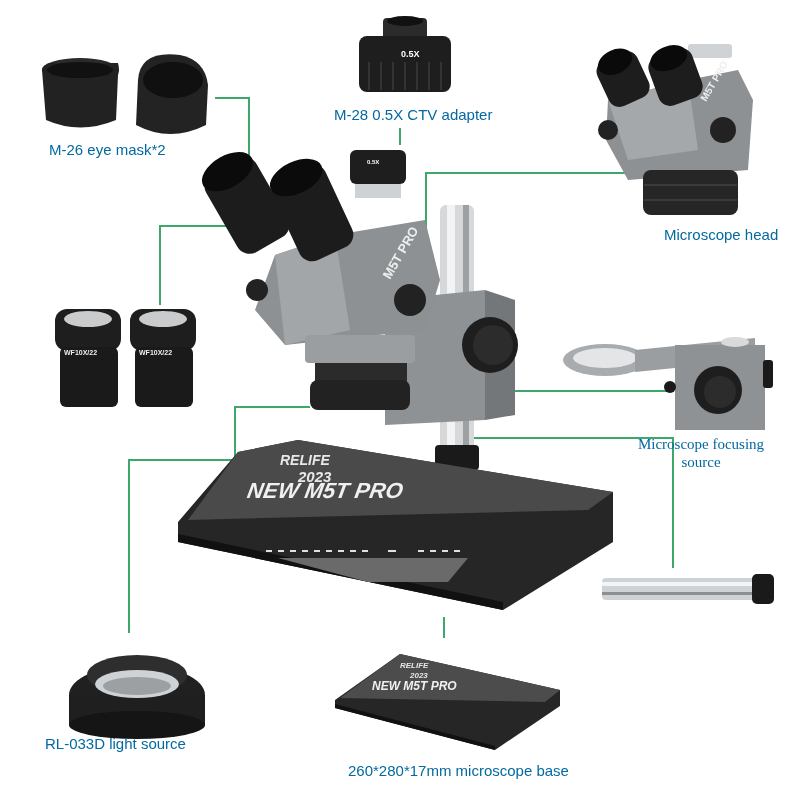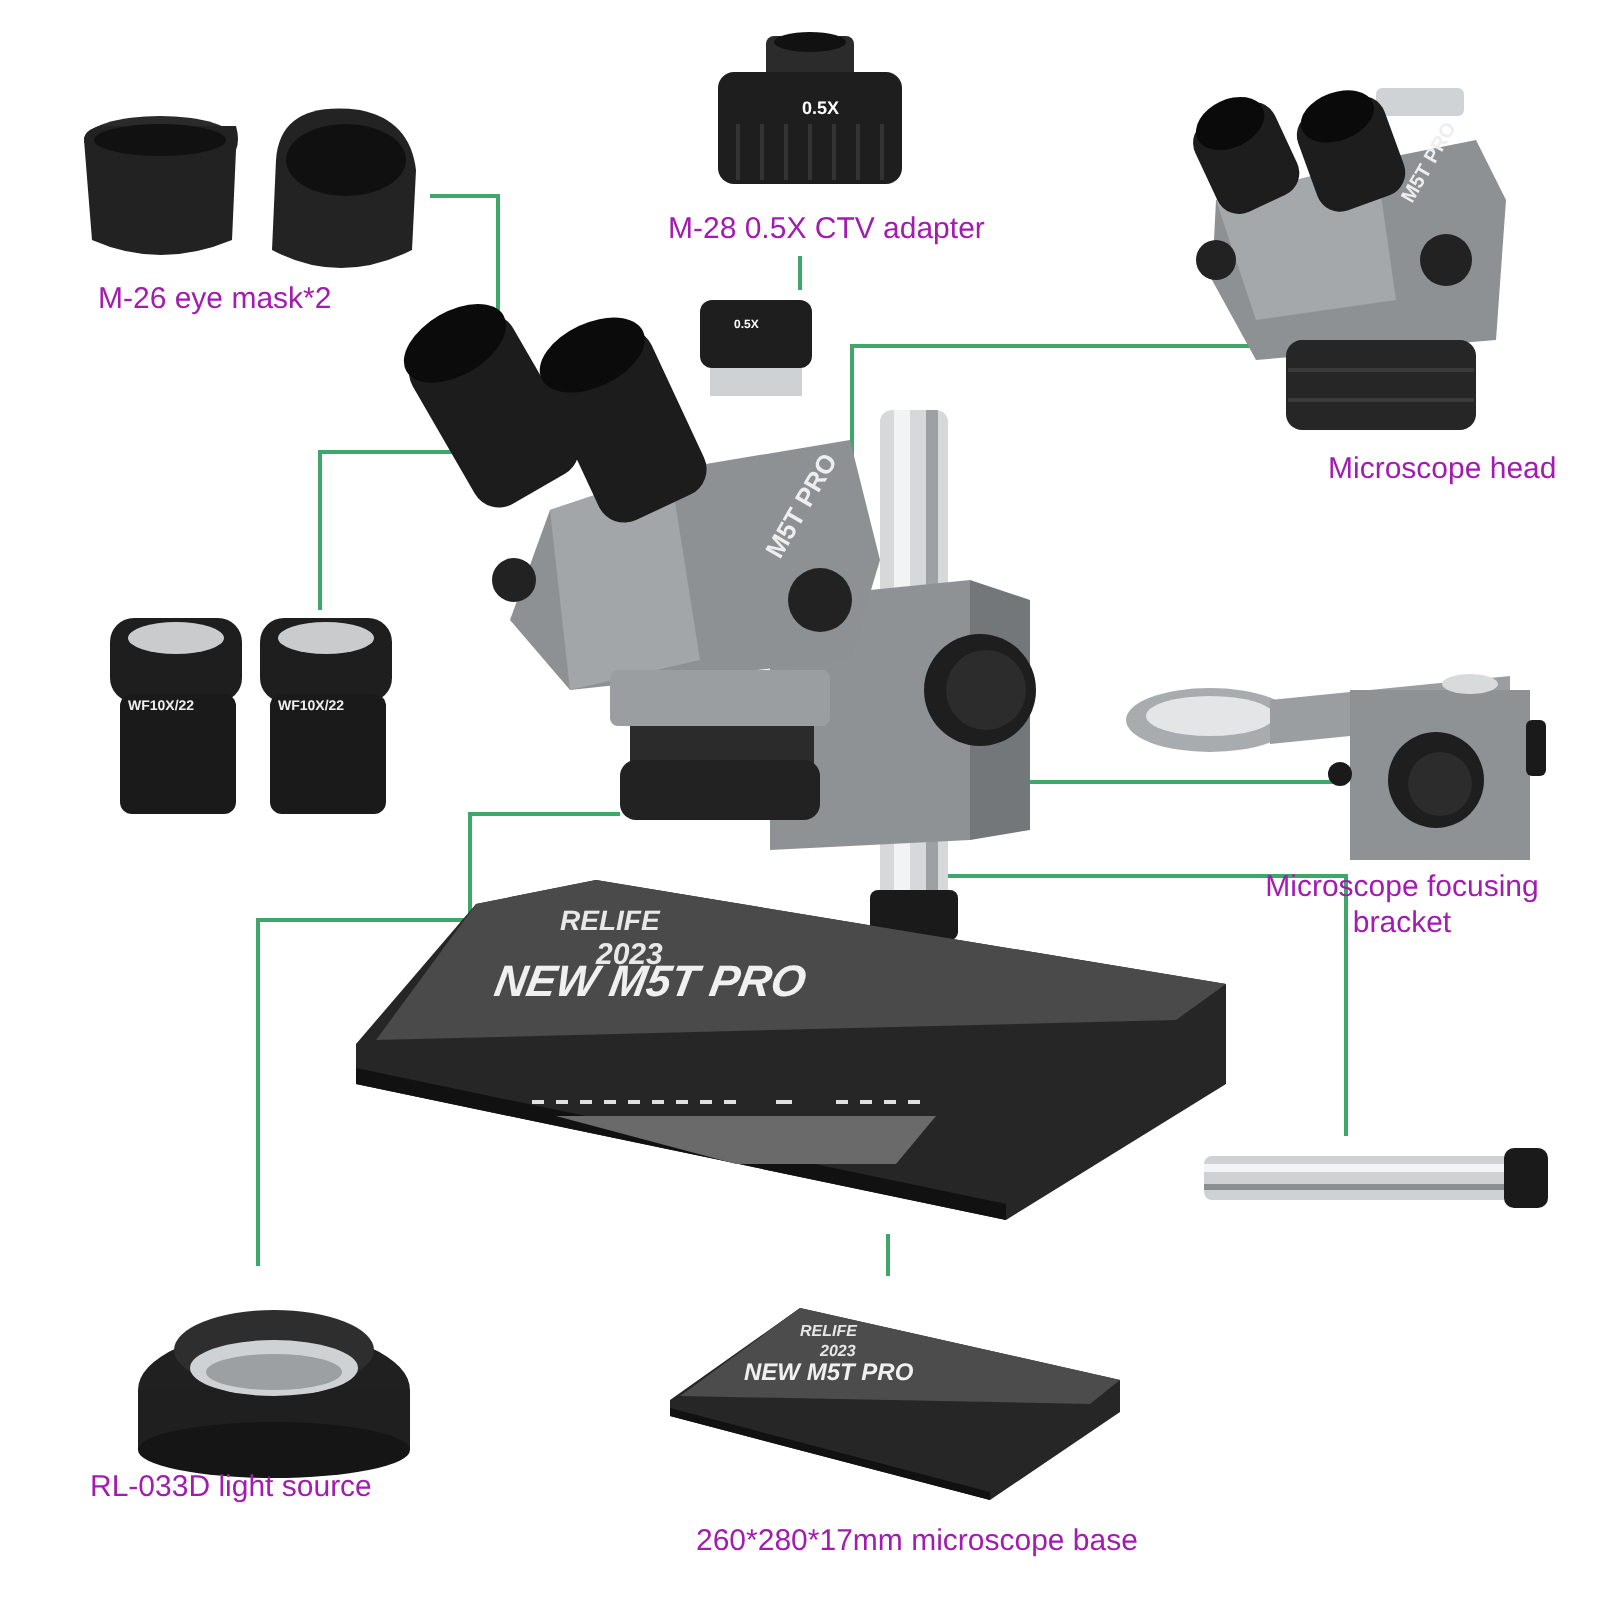--- a/index.html
+++ b/index.html
@@ -1,19 +1,19 @@
 <!DOCTYPE html>
 <html><head>
 <meta charset="utf-8">
 <style>
   html, body { margin:0; padding:0; background:#ffffff; }
   body { width:800px; height:800px; position:relative; overflow:hidden; font-family:"Liberation Sans", sans-serif; }
   .stage { position:absolute; left:0; top:0; width:800px; height:800px; }
-  .label { position:absolute; font-size:15px; color:#a21caf; white-space:nowrap; line-height:18px; }
-  .label.center { text-align:center; white-space:normal; }
+  .label { position:absolute; font-size:15px; color:#0369a1; white-space:nowrap; line-height:18px; }
+  .label.center { text-align:center; white-space:normal;font-family:Liberation Serif, serif; }
   svg.lines { position:absolute; left:0; top:0; width:800px; height:800px; }
   .part { position:absolute; }
 </style>
 </head>
 <body>
 
 <div class="stage">
 
   <svg class="lines" viewBox="0 0 800 800">
     <g stroke="#3ea86a" stroke-width="2" fill="none">
@@ -167,21 +167,21 @@
     <path d="M80,30 L200,18 L200,40 L80,52 Z" fill="#9a9ea1"></path>
     <rect x="120" y="25" width="90" height="85" fill="#8e9295"></rect>
     <ellipse cx="180" cy="22" rx="14" ry="5" fill="#d8dadb"></ellipse>
     <circle cx="163" cy="70" r="24" fill="#1e1e1e"></circle>
     <circle cx="165" cy="72" r="16" fill="#2c2c2c"></circle>
     <circle cx="115" cy="67" r="6" fill="#1a1a1a"></circle>
     <rect x="208" y="40" width="10" height="28" rx="3" fill="#1a1a1a"></rect>
   </svg>
   <div class="label center" style="left:625px;top:435px;width:152px;line-height:18px">
     <span>Microscope focusing</span><br>
-    <span>bracket</span>
+    <span>source</span>
   </div>
 
   <svg class="part" style="left:600px;top:570px" width="175" height="40" viewBox="0 0 175 40">
     <rect x="2" y="8" width="160" height="22" rx="4" fill="#cfd2d4"></rect>
     <rect x="2" y="12" width="160" height="4" fill="#f3f4f5"></rect>
     <rect x="2" y="22" width="160" height="3" fill="#8c8f92"></rect>
     <rect x="152" y="4" width="22" height="30" rx="5" fill="#1a1a1a"></rect>
   </svg>
 
   <svg class="part" style="left:62px;top:640px" width="150" height="100" viewBox="0 0 150 100">

